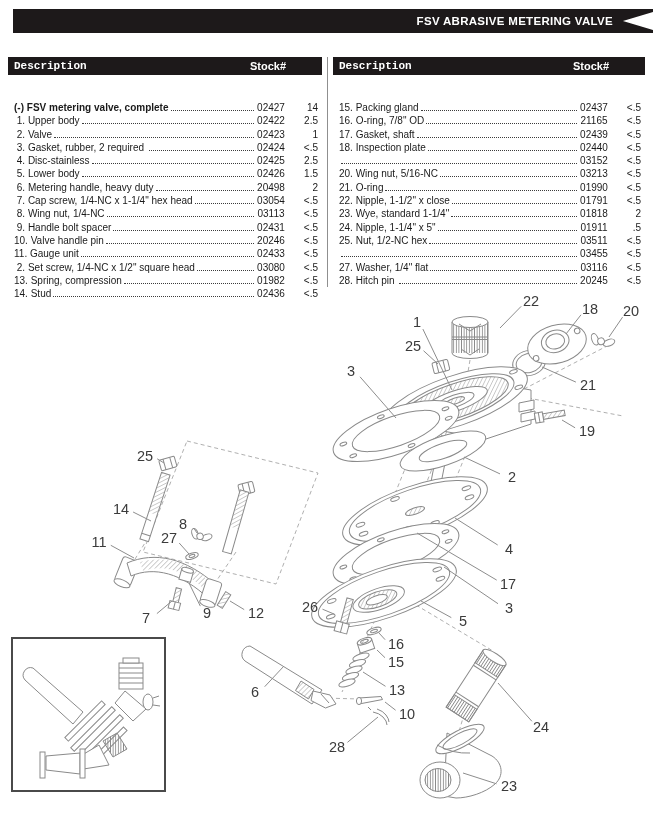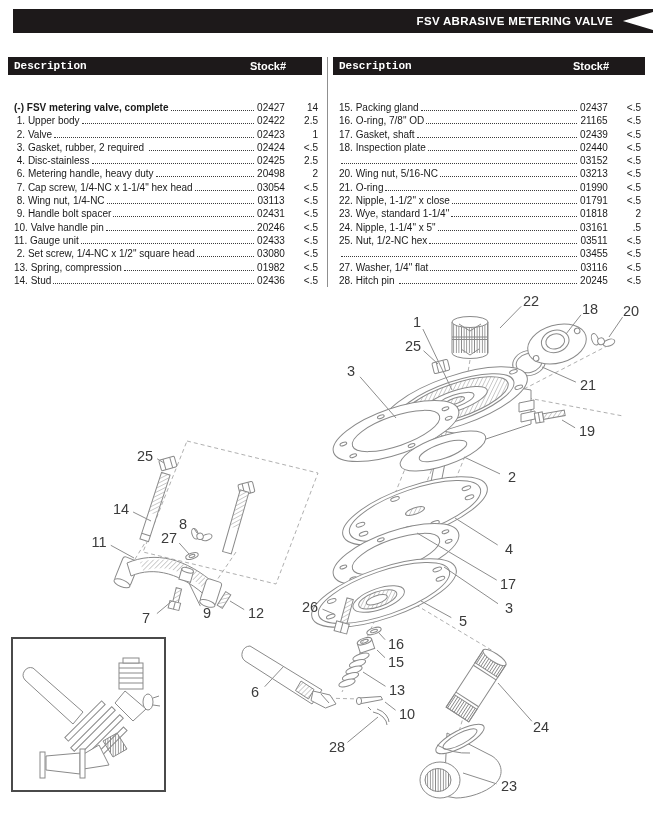--- a/index.html
+++ b/index.html
@@ -82,20 +82,26 @@
           <span class="td-stock">02424</span>
           <span class="td-wt">&lt;.5</span>
         </div>
         <div class="trow">
           <span class="td-desc"> 4. Disc-stainless</span>
           <span class="leader"></span>
           <span class="td-stock">02425</span>
           <span class="td-wt">2.5</span>
         </div>
         <div class="trow">
+          <span class="td-desc"> 5. Lower body</span>
+          <span class="leader"></span>
+          <span class="td-stock">02426</span>
+          <span class="td-wt">1.5</span>
+        </div>
+        <div class="trow">
           <span class="td-desc"> 6. Metering handle, heavy duty</span>
           <span class="leader"></span>
           <span class="td-stock">20498</span>
           <span class="td-wt">2</span>
         </div>
         <div class="trow">
           <span class="td-desc"> 7. Cap screw, 1/4-NC x 1-1/4" hex head</span>
           <span class="leader"></span>
           <span class="td-stock">03054</span>
           <span class="td-wt">&lt;.5</span>
@@ -201,21 +207,21 @@
         </div>
         <div class="trow">
           <span class="td-desc">23. Wye, standard 1-1/4"</span>
           <span class="leader"></span>
           <span class="td-stock">01818</span>
           <span class="td-wt">2</span>
         </div>
         <div class="trow">
           <span class="td-desc">24. Nipple, 1-1/4" x 5"</span>
           <span class="leader"></span>
-          <span class="td-stock">03161</span>
+          <span class="td-stock">01911</span>
           <span class="td-wt">.5</span>
         </div>
         <div class="trow">
           <span class="td-desc">25. Nut, 1/2-NC hex</span>
           <span class="leader"></span>
           <span class="td-stock">03511</span>
           <span class="td-wt">&lt;.5</span>
         </div>
         <div class="trow">
           <span class="leader"></span>

